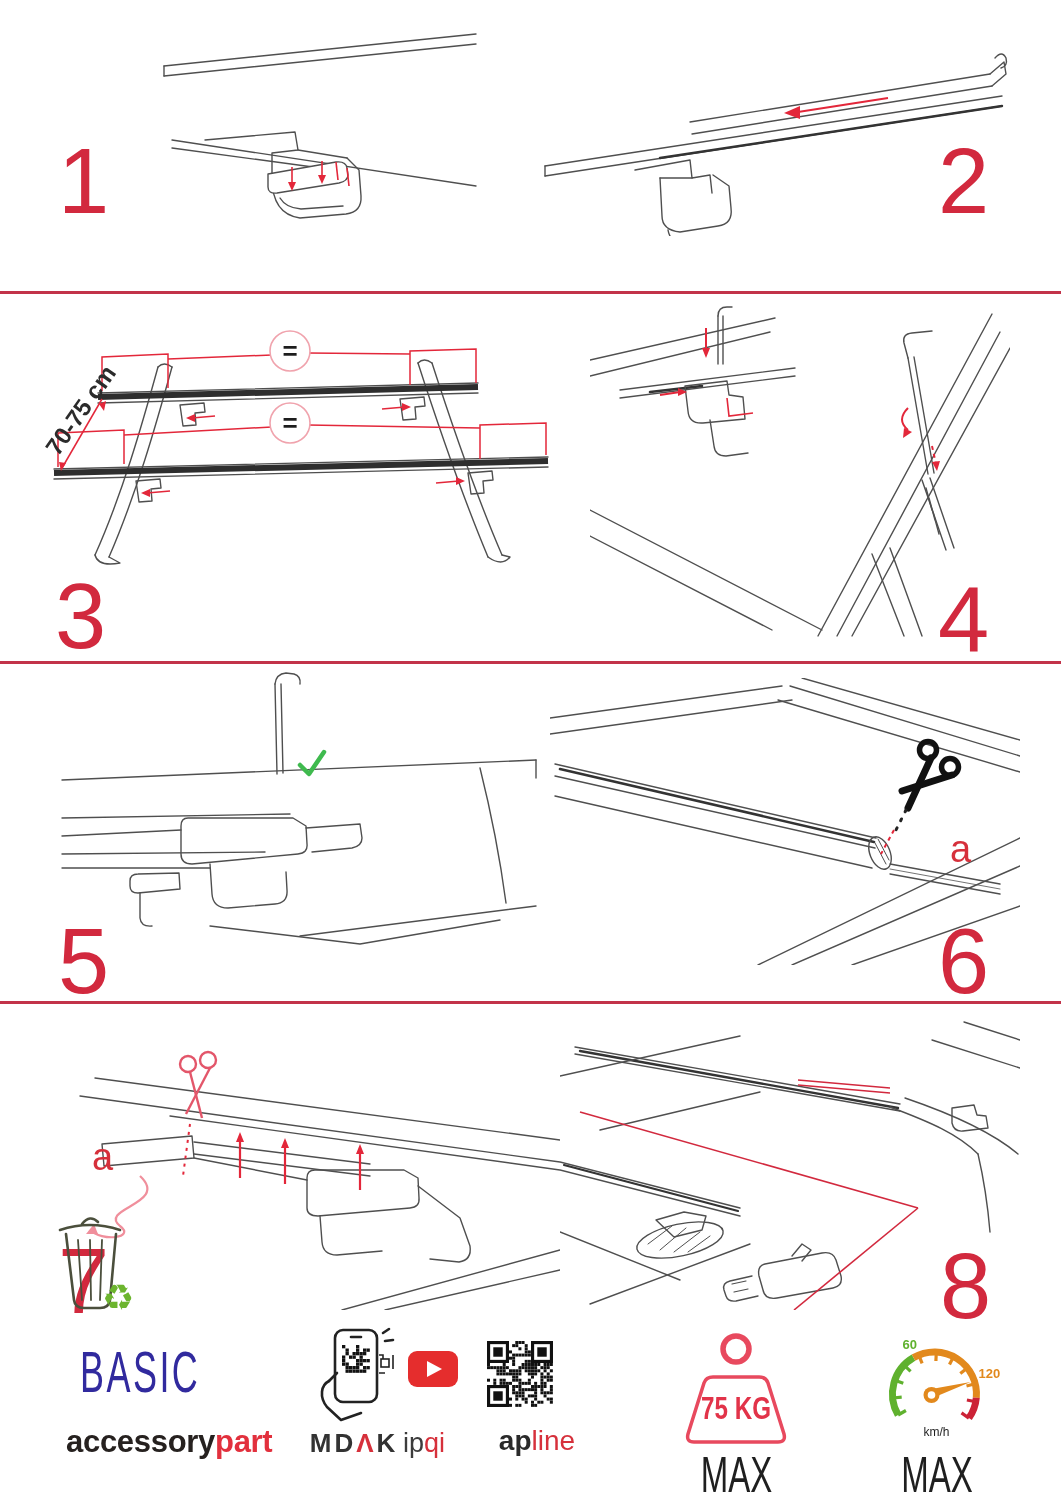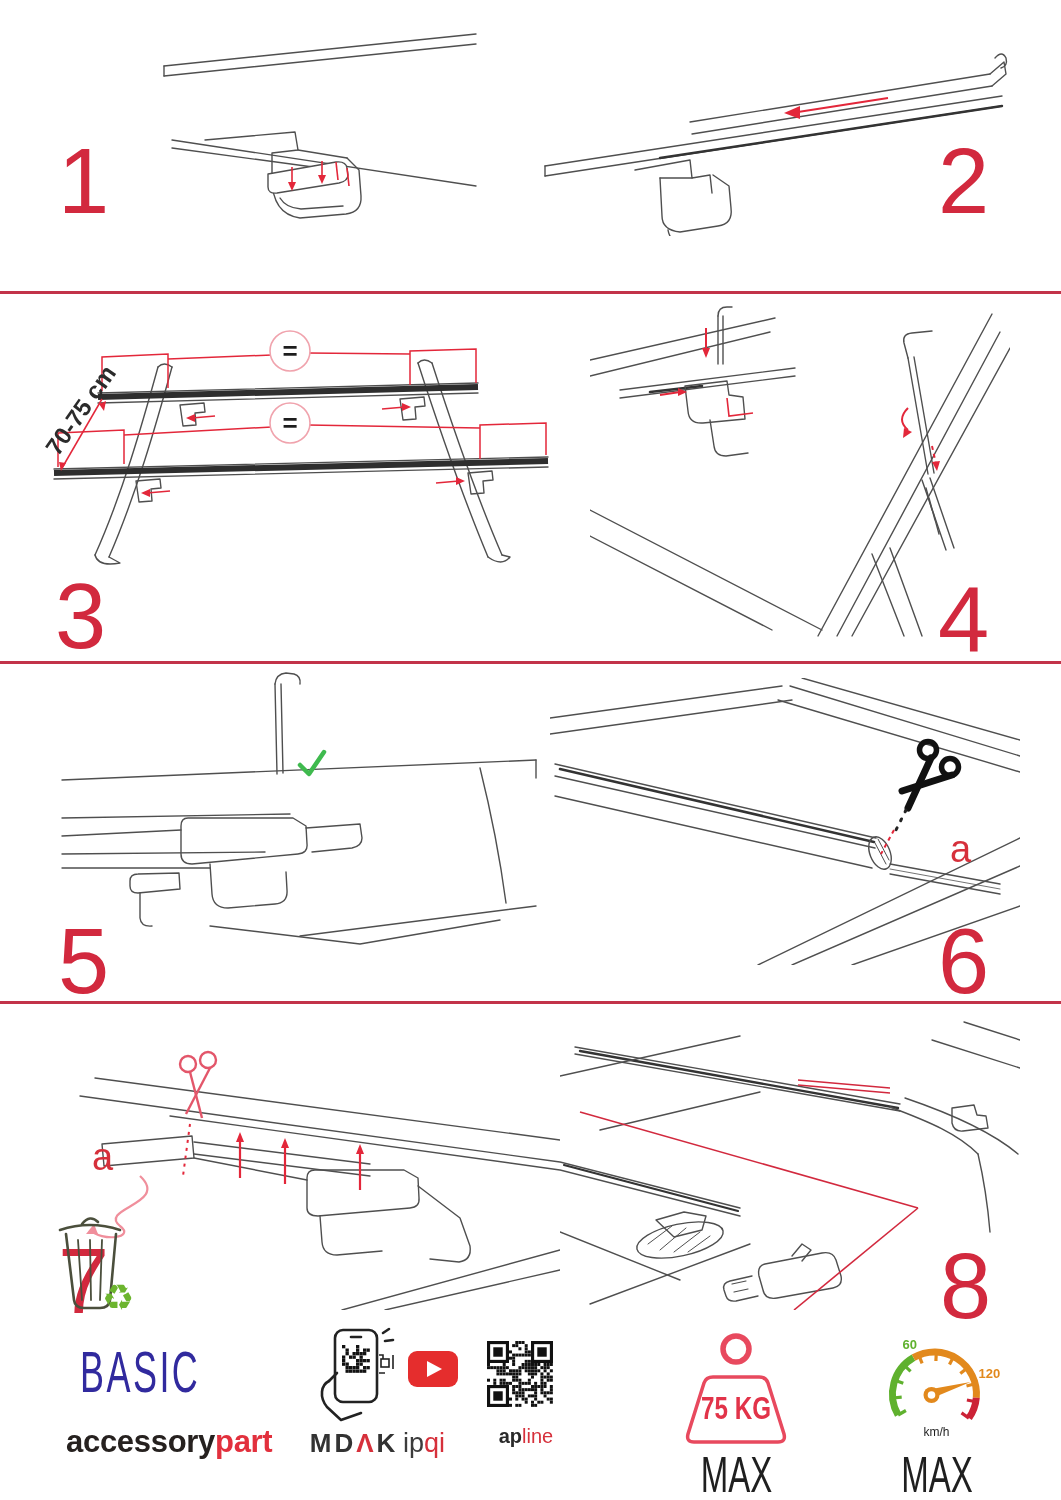--- a/index.html
+++ b/index.html
@@ -531,21 +531,21 @@
         <rect x="44.00" y="62.86" width="2.99" height="2.99"></rect>
         <rect x="47.14" y="62.86" width="2.99" height="2.99"></rect>
         <rect x="1.5714285714285714" y="1.5714285714285714" width="18.857142857142858" height="18.857142857142858" fill="none" stroke="#111" stroke-width="3.142857142857143"></rect>
         <rect x="6.285714285714286" y="6.285714285714286" width="9.428571428571429" height="9.428571428571429"></rect>
         <rect x="45.57142857142857" y="1.5714285714285714" width="18.857142857142858" height="18.857142857142858" fill="none" stroke="#111" stroke-width="3.142857142857143"></rect>
         <rect x="50.285714285714285" y="6.285714285714286" width="9.428571428571429" height="9.428571428571429"></rect>
         <rect x="1.5714285714285714" y="45.57142857142857" width="18.857142857142858" height="18.857142857142858" fill="none" stroke="#111" stroke-width="3.142857142857143"></rect>
         <rect x="6.285714285714286" y="50.285714285714285" width="9.428571428571429" height="9.428571428571429"></rect>
       </g>
     </svg>
-  <div class="abs" style="left:480px;top:1425px;width:92px;font-size:20px;text-align:center;color:#2a2a2a">
+  <div class="abs" style="left:491px;top:1425px;width:92px;font-size:28px;text-align:center;color:#2a2a2a">
     <span style="font-weight:700">ap</span><span class="red-part">line</span>
   </div>
 
   <svg class="abs" style="left:664px;top:1327px" width="145" height="120" viewBox="0 0 145 120">
     <circle cx="72" cy="22" r="13" stroke="#e8495e" stroke-width="5.5" fill="#fff"></circle>
     <path d="M30,115 Q22,115 24,107 L40,56 Q42,50 49,50 L95,50 Q102,50 104,56 L120,107 Q122,115 114,115 Z" stroke="#e8495e" stroke-width="3.5" fill="#fff"></path>
     <text transform="translate(72,92) scale(0.78,1)" text-anchor="middle" font-size="31" font-weight="700" fill="#e23349">75 KG</text>
   </svg>
   <div class="abs max-label" style="left:664px;top:1446px;width:145px">MAX</div>
 

